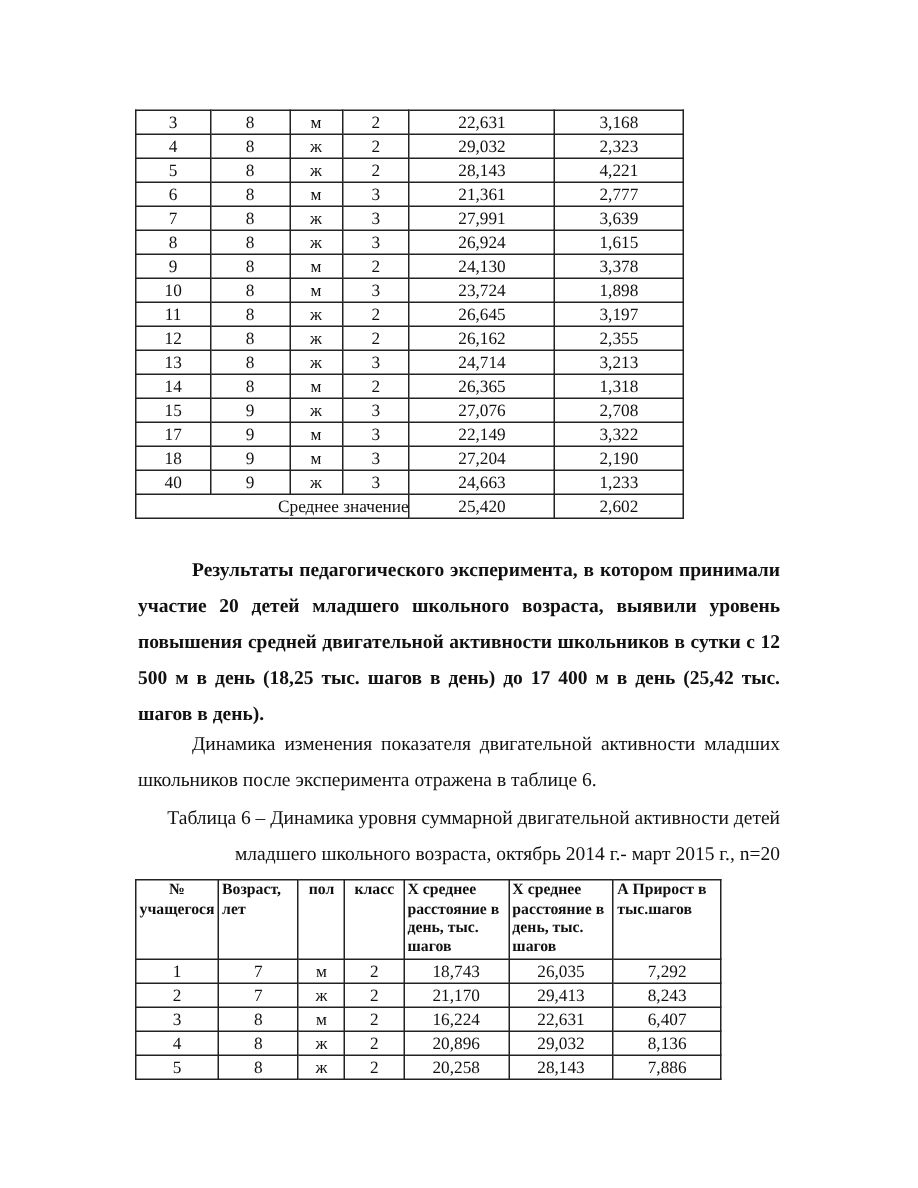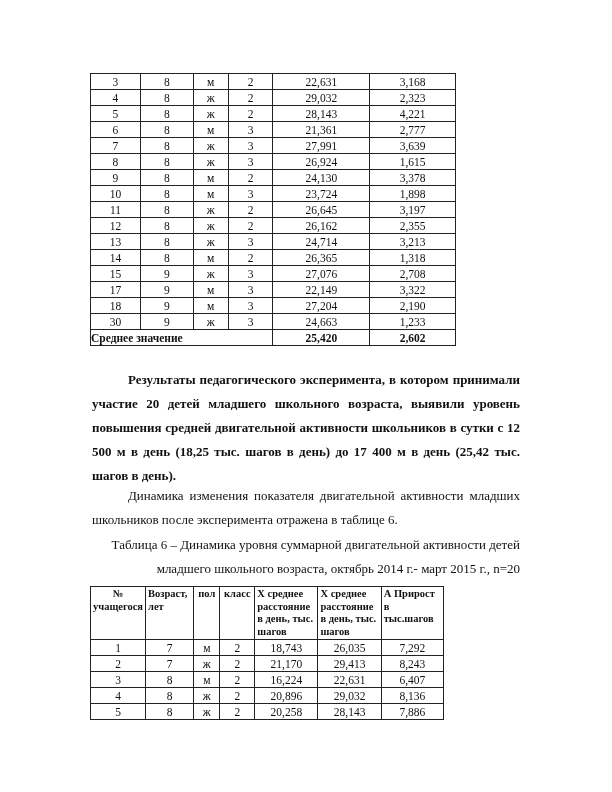--- a/index.html
+++ b/index.html
@@ -2,26 +2,26 @@
 <html><head>
 <meta charset="utf-8">
 <style>
   html, body { margin:0; padding:0; background:#ffffff; }
   body { width:612px; height:792px; position:relative; overflow:hidden;
          font-family:"Liberation Serif", serif; color:#111; }
   table { border-collapse:collapse; position:absolute; }
   td, th { border:1px solid #222; padding:0; line-height:14px; }
   .t1 { left:90px; top:73px; width:366px; font-size:11.5px; }
   .t1 td { text-align:center; height:15px; }
-  .t1 .avg-label { text-align:left;font-weight:bold; }
-  .t1 .bold { font-weight:bold; }
+  .t1 .avg-label { text-align:right; }
+  .t1 .bold { font-weight:normal; }
   .para { position:absolute; left:92px; width:428px; font-size:13px; line-height:24px; text-align:justify; margin:0; }
   .para .ind { display:inline-block; width:36px; }
   .caption { position:absolute; left:92px; width:428px; text-align:right; font-size:13px; line-height:24px; margin:0; }
-  .t2 { left:90px; top:586px; width:354px; font-size:11px; }
+  .t2 { left:90px; top:586px; width:391px; font-size:11px; }
   .t2 th { font-weight:bold; vertical-align:top; text-align:left; font-size:10.5px; line-height:12.5px; padding:1px 2px; }
   .t2 th.c { text-align:center; }
   .t2 td { text-align:center; height:15px; font-size:11.5px; }
 </style>
 </head>
 <body>
 
 <table class="t1">
   <colgroup>
     <col style="width:50px">
@@ -146,21 +146,21 @@
       </tr>
       <tr>
         <td>18</td>
         <td>9</td>
         <td>м</td>
         <td>3</td>
         <td>27,204</td>
         <td>2,190</td>
       </tr>
       <tr>
-        <td>30</td>
+        <td>40</td>
         <td>9</td>
         <td>ж</td>
         <td>3</td>
         <td>24,663</td>
         <td>1,233</td>
       </tr>
     </tbody>
   <tbody>
       <tr>
     <td colspan="4" class="avg-label">Среднее значение</td>

